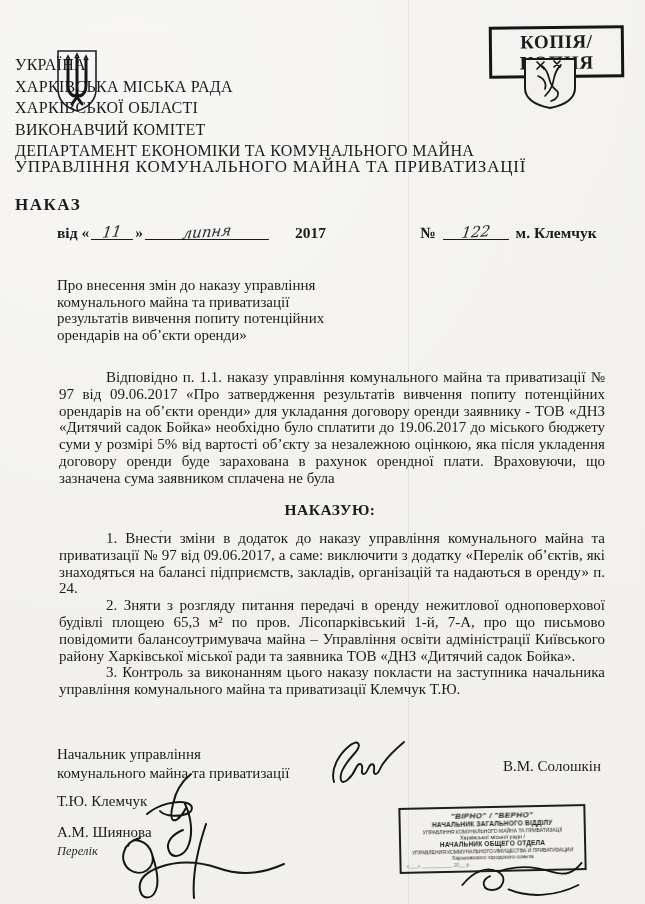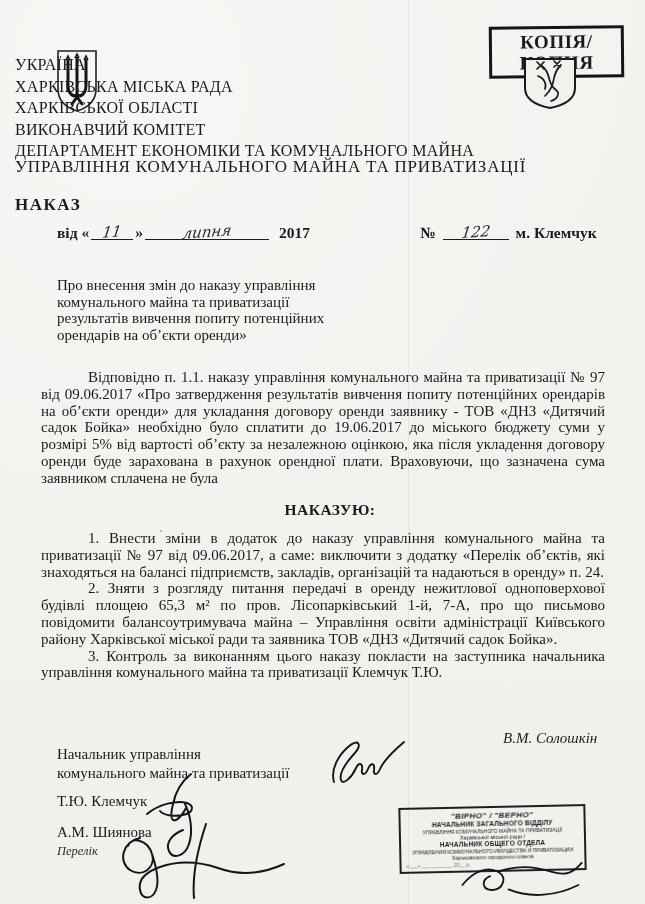--- a/index.html
+++ b/index.html
@@ -32,39 +32,39 @@
   .kharkiv-shield{position:absolute;left:520px;top:56px;}
 
   
   .dateline{position:absolute;top:224px;font-size:15.5px;font-weight:bold;white-space:nowrap;}
   .dateline-left{left:57px;}
   .dateline-right{left:420px;}
   .blank{position:relative;display:inline-block;border-bottom:1.4px solid #1b1b1b;height:15px;vertical-align:-2px;}
   .blank-day{width:42px;margin:0 2px;}
   .blank-month{width:124px;margin:0 2px 0 2px;}
   .blank-no{width:66px;margin:0 7px;}
-  .yr{margin-left:8px;}
+  .yr{margin-left:24px;}
   .hand{
     position:absolute;left:50%;bottom:-2px;transform:translateX(-50%) rotate(-4deg) skewX(-12deg);
     font-style:italic;font-weight:normal;font-size:15px;color:#2a2a2a;white-space:nowrap;
     font-family:"DejaVu Serif",serif;
   }
 
   
   .subject{position:absolute;left:57px;top:277px;width:320px;font-size:15px;line-height:16.5px;}
   .bodytext{position:absolute;left:41px;width:564px;font-size:15px;line-height:16.8px;text-align:justify;}
   .preamble{top:369px;}
-  .preamble .p, .items .p{text-indent:47px;}
+  .preamble .p, .items .p{text-indent:47px;margin-left:18px;}
   .order-heading{position:absolute;left:15px;top:501px;width:630px;text-align:center;font-weight:bold;font-size:15.5px;letter-spacing:.5px;}
   .items{top:530px;}
 
   
   .sig-text{position:absolute;font-size:15px;line-height:19px;}
   .sig-title{left:57px;top:745px;}
-  .head-name{left:503px;top:729px;font-style:italic;}
+  .head-name{left:503px;top:757px;}
   .deputy-name{left:57px;top:792px;}
   .officer-name{left:57px;top:823px;}
   .executor{left:57px;top:842px;font-style:italic;font-size:12.5px;color:#2b2b2b;}
   .sigsvg{position:absolute;}
   .sig-head{left:322px;top:724px;}
   .sig-klemchuk{left:133px;top:770px;}
   .sig-shyianova{left:106px;top:810px;}
 
   
   .certify-stamp{

